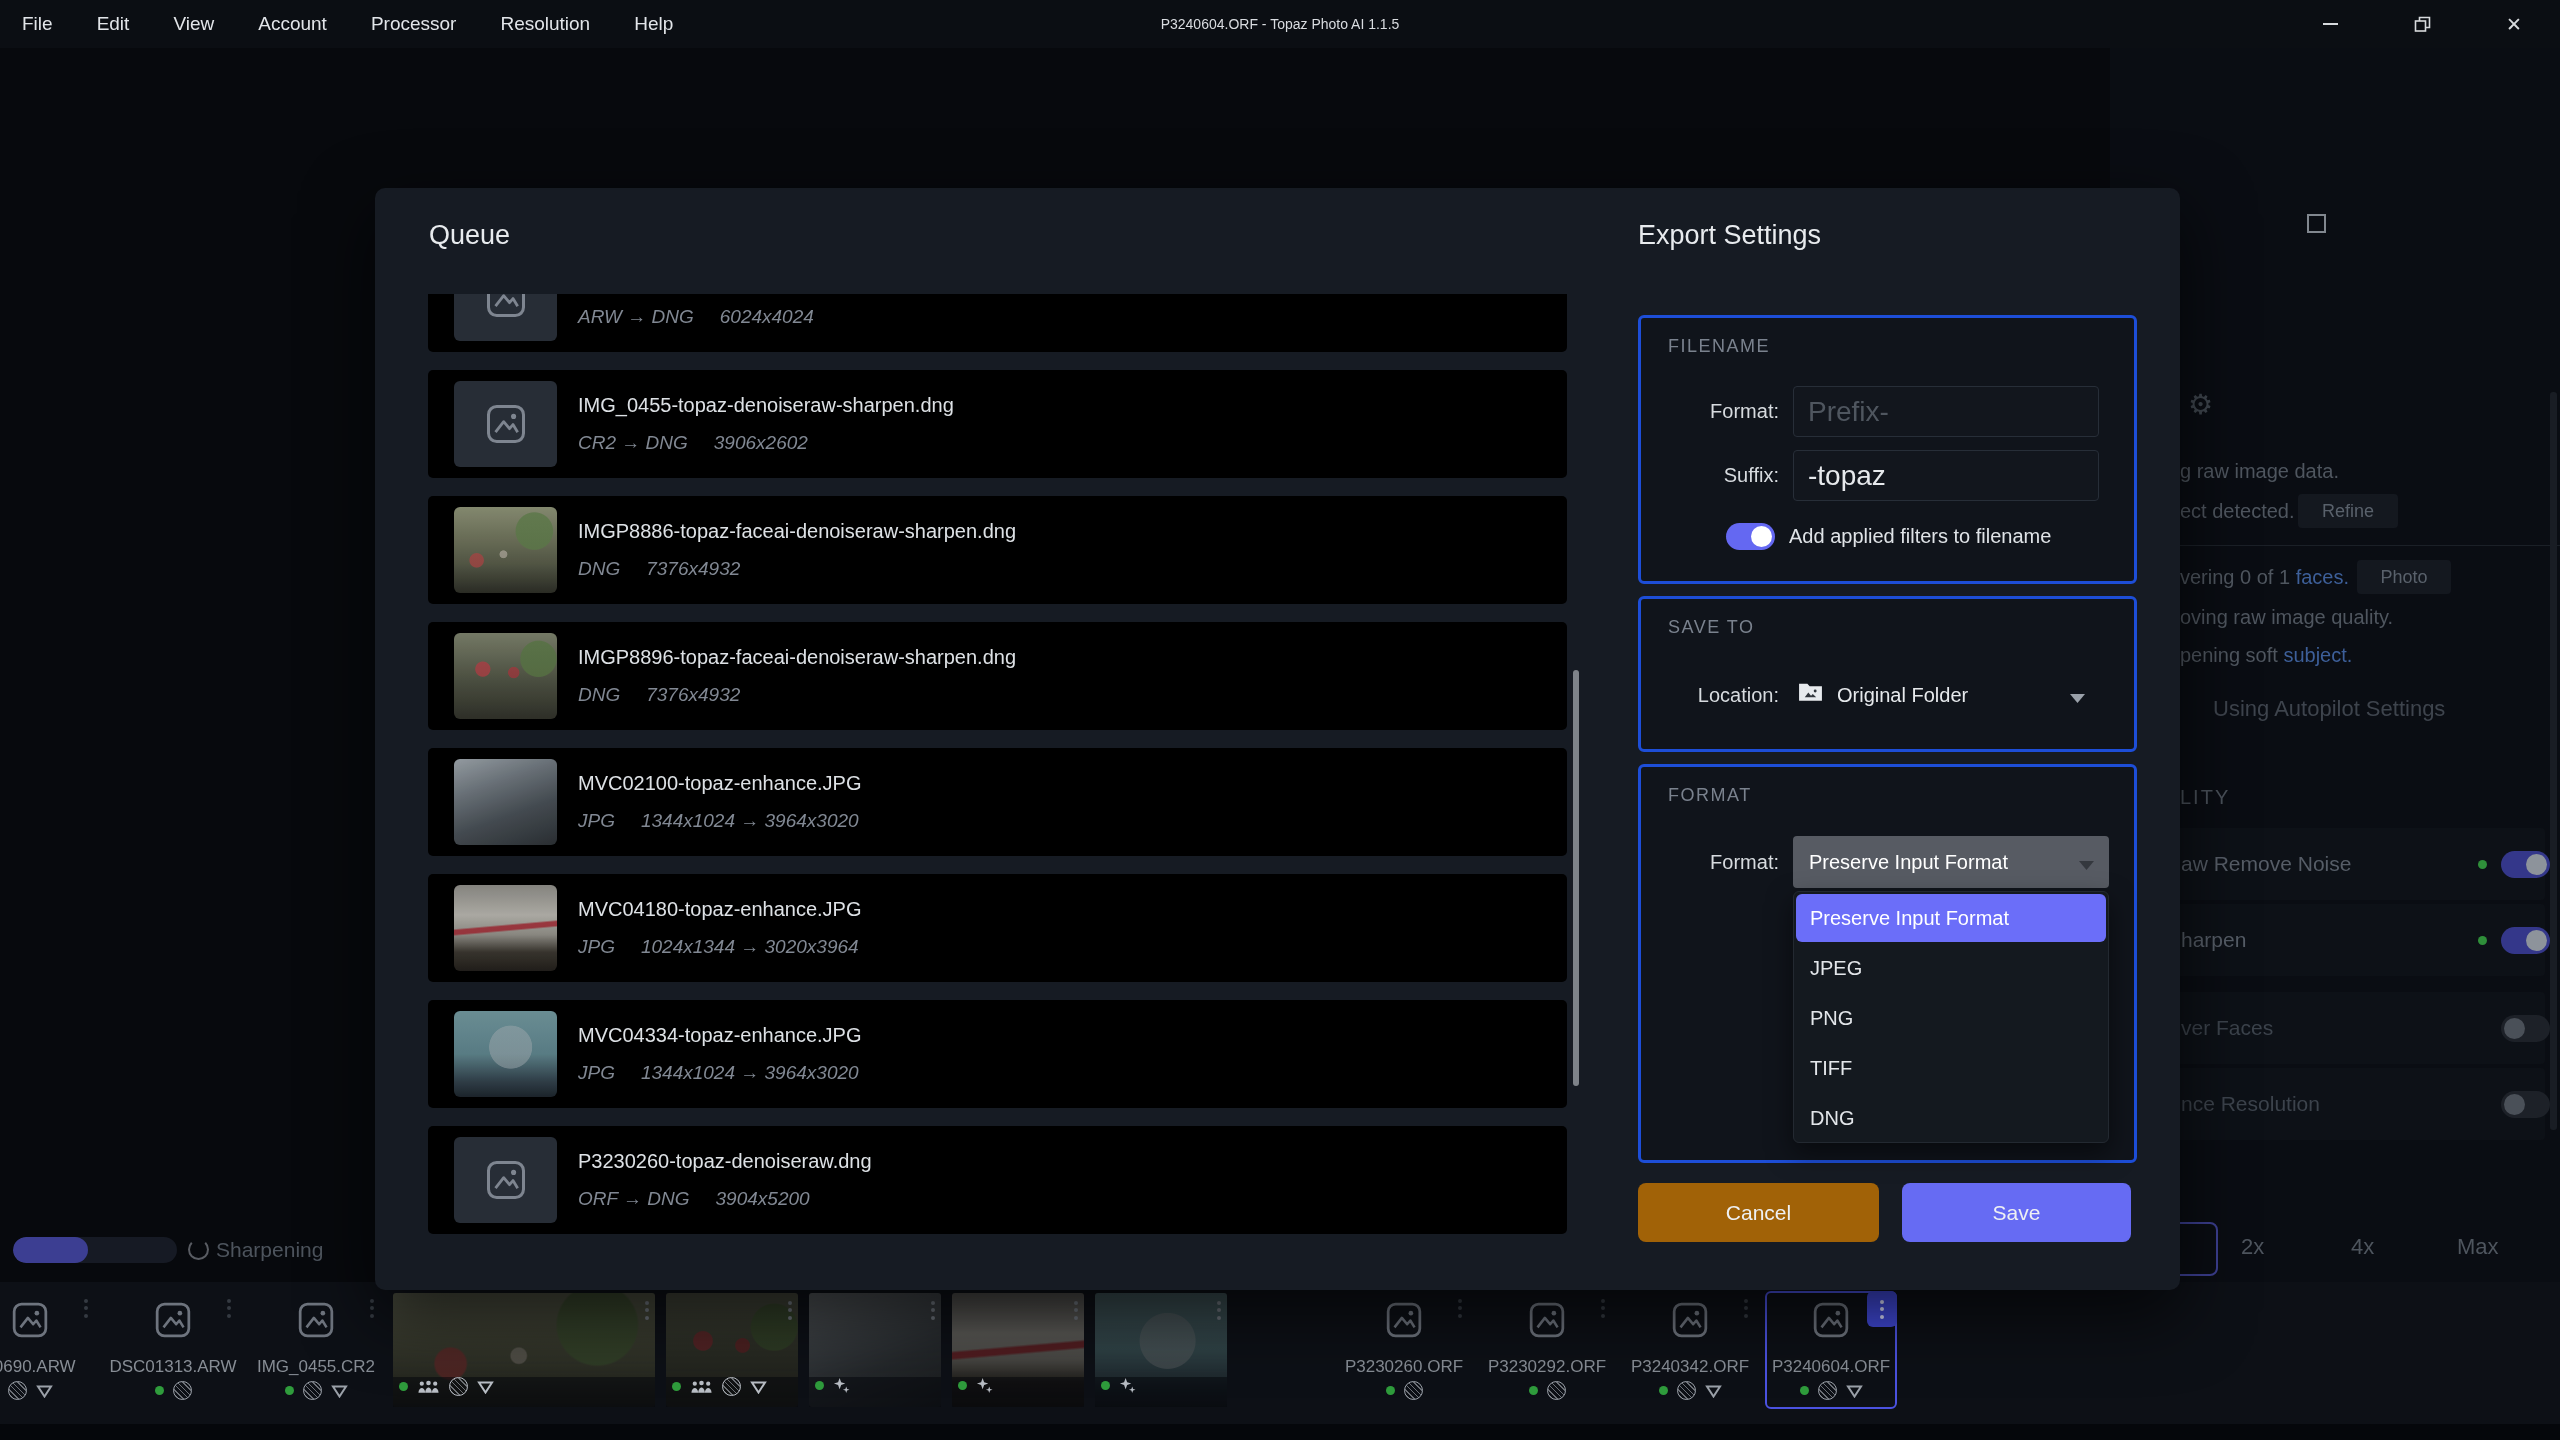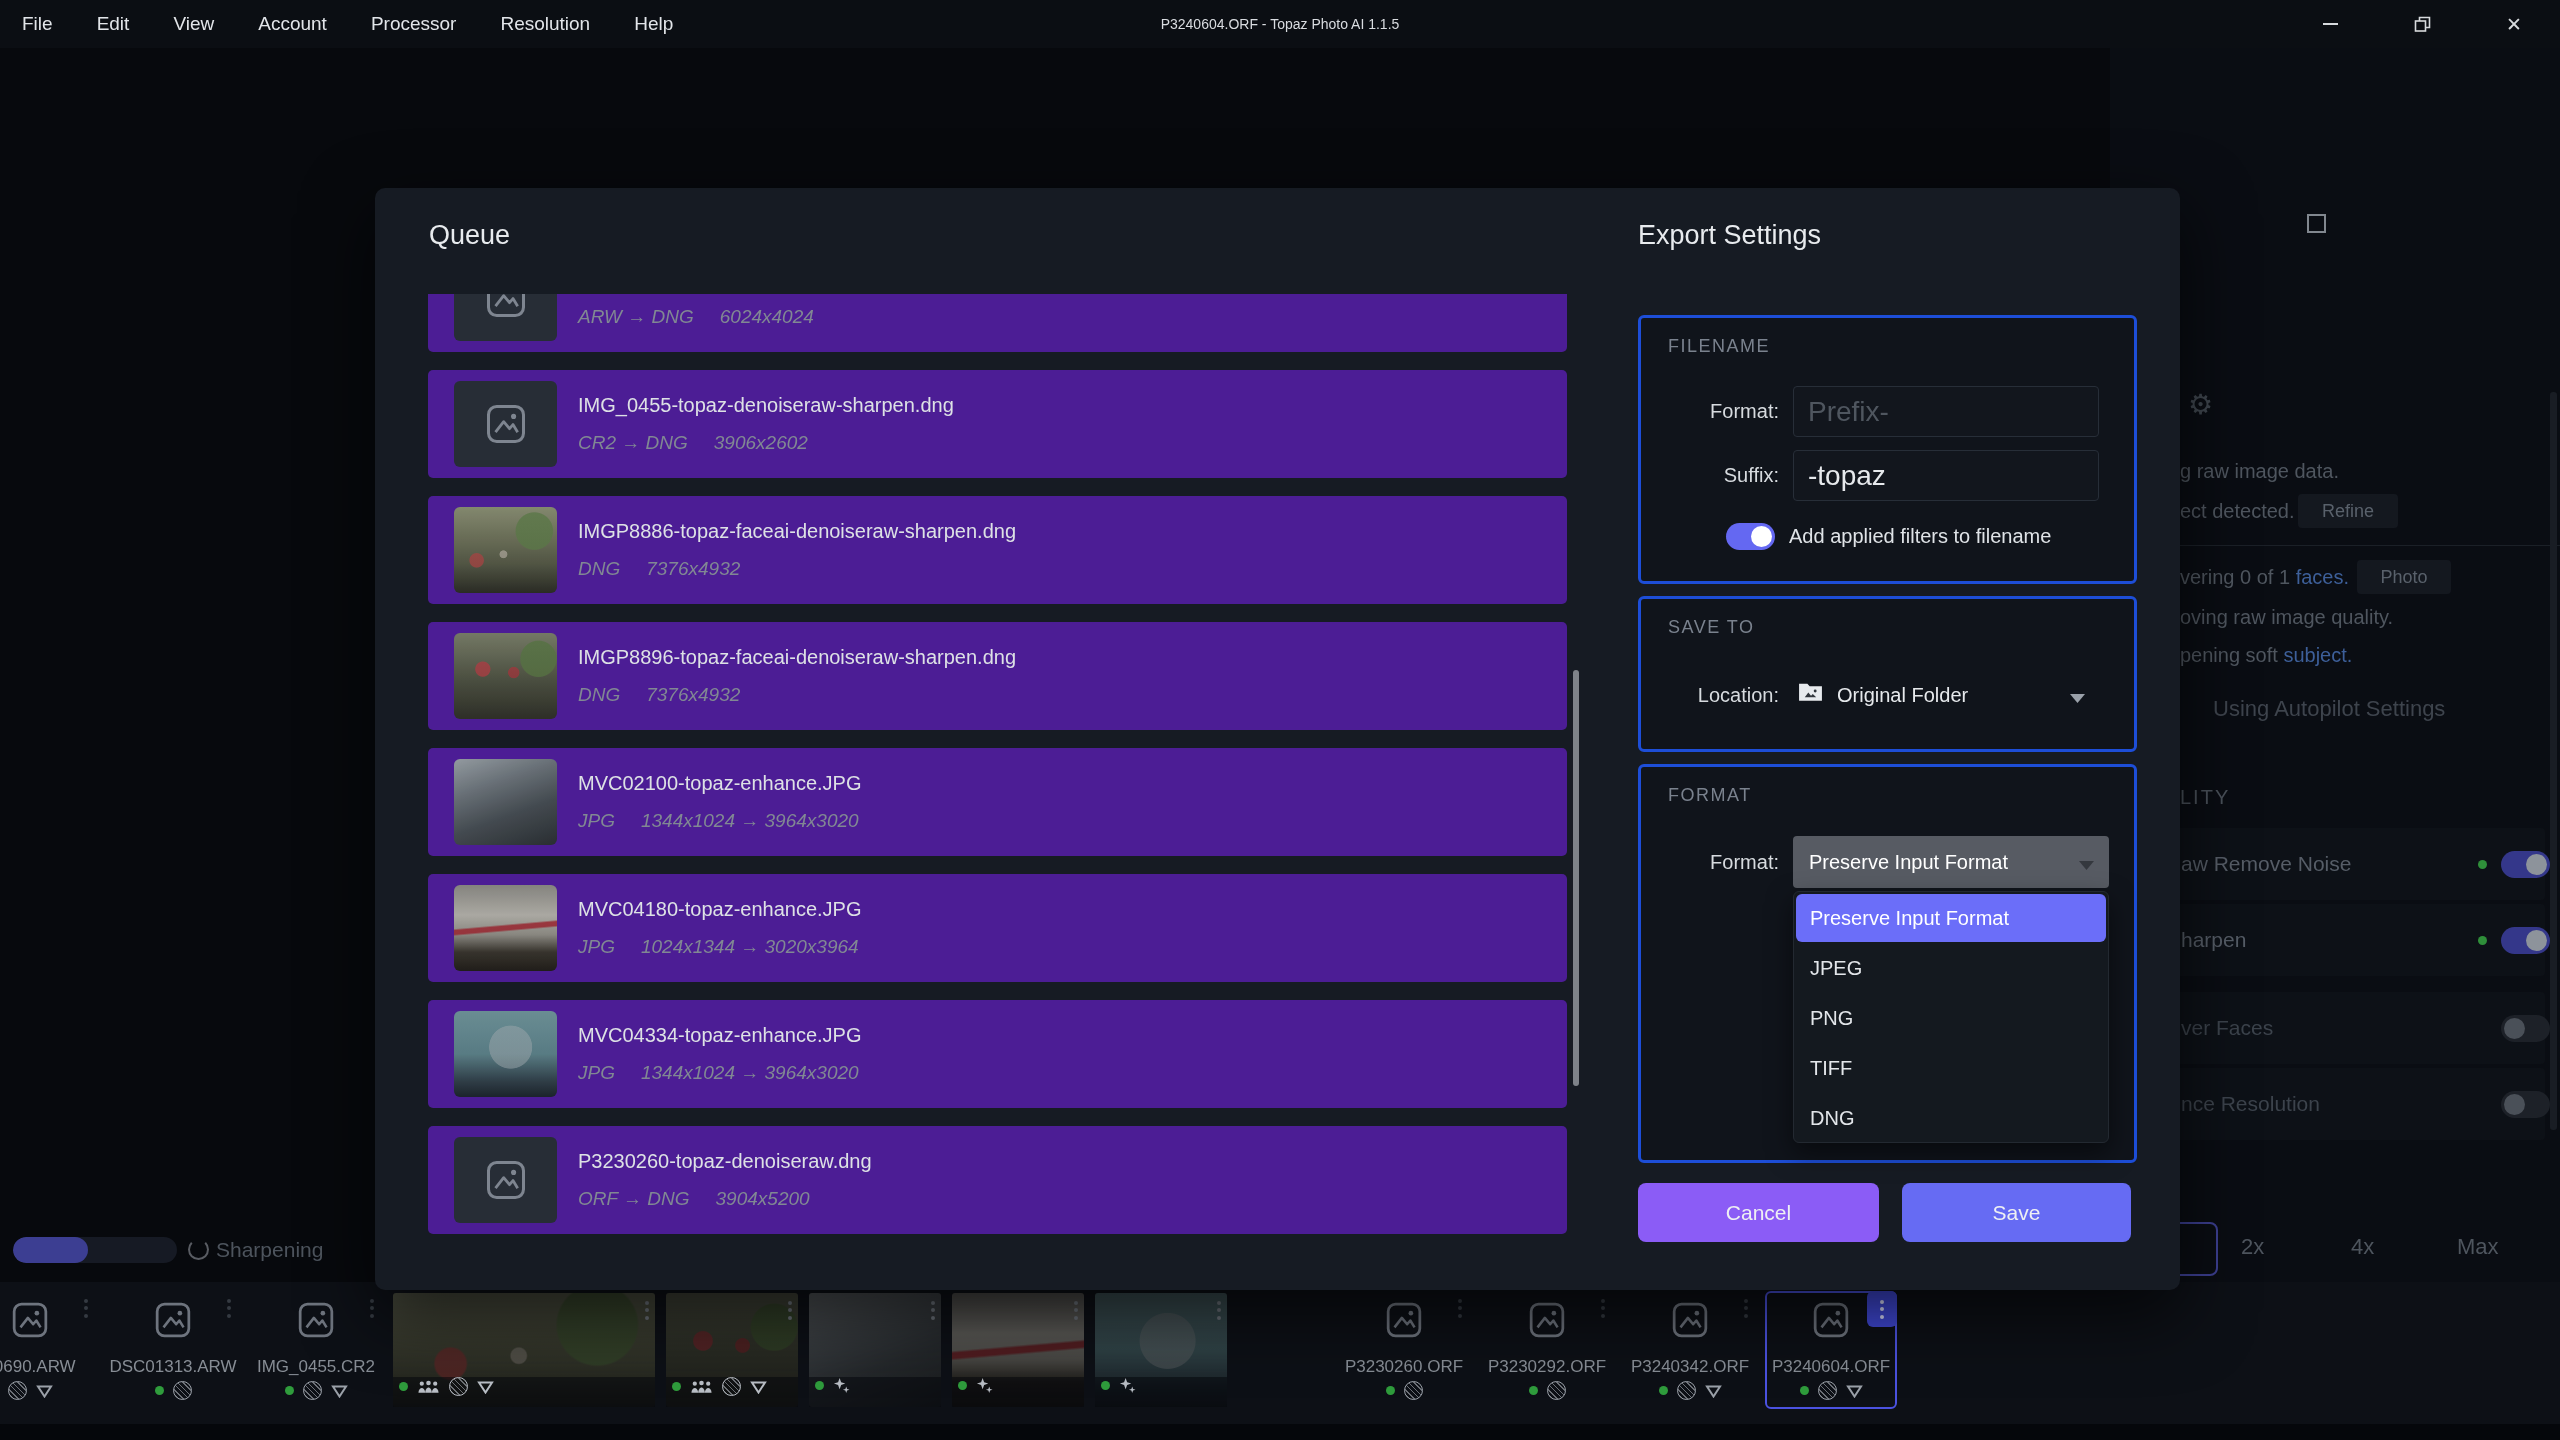--- a/index.html
+++ b/index.html
@@ -94,21 +94,21 @@
   .ph-ferris{background:
      radial-gradient(circle at 55% 42%, rgba(165,175,180,.5) 0 28%, transparent 29%),
      linear-gradient(180deg,#6f949b 0%,#5d828a 50%,#31404a 82%,#1d252c 100%);}
   
   #dialog{position:absolute;left:375px;top:188px;width:1805px;height:1102px;background:#161b23;
           border-radius:10px;box-shadow:0 24px 70px rgba(0,0,0,.65);}
   .dlgtitle{position:absolute;top:32px;font-size:27px;color:#e8ebee;}
   #queuetitle{left:54px;}
   #exporttitle{left:1263px;}
   #queueview{position:absolute;left:53px;top:106px;width:1139px;height:946px;overflow:hidden;}
-  .qrow{position:absolute;left:0;width:1139px;height:108px;background:#4c1d95;border-radius:5px;}
+  .qrow{position:absolute;left:0;width:1139px;height:108px;background:#000000;border-radius:5px;}
   .qthumb{position:absolute;left:26px;top:11px;width:103px;height:86px;border-radius:6px;overflow:hidden;}
   .qthumb.placeholder{background:#272d36;display:flex;align-items:center;justify-content:center;color:#7e8590;}
   .qthumb .ph{filter:brightness(.95);border-radius:0;}
   .qname{position:absolute;left:150px;top:24px;font-size:20px;color:#dde1e5;white-space:nowrap;}
   .qmeta{position:absolute;left:150px;top:62px;display:flex;gap:26px;font-size:19px;font-style:italic;color:#818893;}
   #qscroll{position:absolute;left:1198px;top:482px;width:6px;height:416px;border-radius:3px;
            background:rgba(230,235,240,.5);}
   
   .card{position:absolute;left:1263px;width:493px;background:#10141b;border:3px solid #1d4ed8;border-radius:6px;}
   .seclabel{position:absolute;left:27px;top:18px;font-size:18px;letter-spacing:1.5px;color:#7a828e;}
@@ -133,21 +133,21 @@
   #fmtcaret{position:absolute;right:14px;top:21px;}
   #fmtmenu{position:absolute;left:152px;top:124px;width:316px;height:252px;background:#14191f;
            border:1px solid #232931;border-radius:6px;box-sizing:border-box;
            box-shadow:0 10px 26px rgba(0,0,0,.5);}
   .fmtopt{position:absolute;left:2px;width:310px;height:48px;line-height:48px;padding-left:14px;
           font-size:20px;color:#e3e6ea;border-radius:6px;box-sizing:border-box;}
   .fmtopt.selected{background:#6b6ef9;color:#fff;}
   
   .dlgbtn{position:absolute;top:995px;height:59px;border-radius:8px;display:flex;align-items:center;
           justify-content:center;font-size:21px;color:#eef0f3;}
-  #cancelbtn{left:1263px;width:241px;background:#8b5cf6;}
+  #cancelbtn{left:1263px;width:241px;background:#a16207;}
   #savebtn{left:1527px;width:229px;background:#666bf3;}
 </style>
 </head>
 <body>
 
 <div id="app">
 
   <div id="titlebar">
     <div id="menu">
       <span class="mi">File</span>

